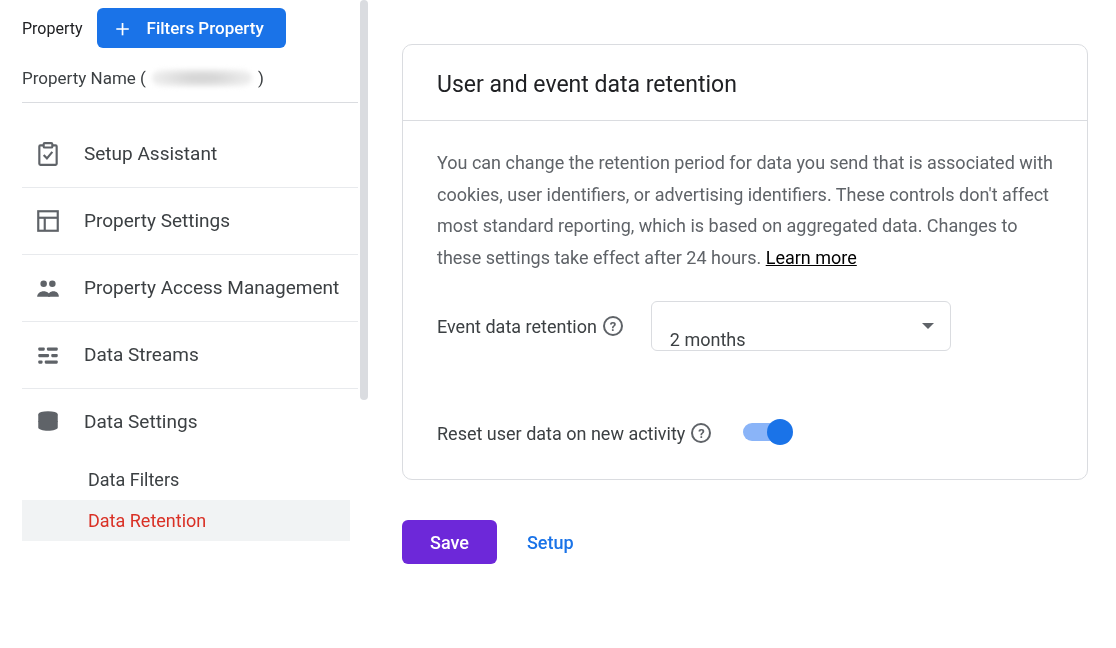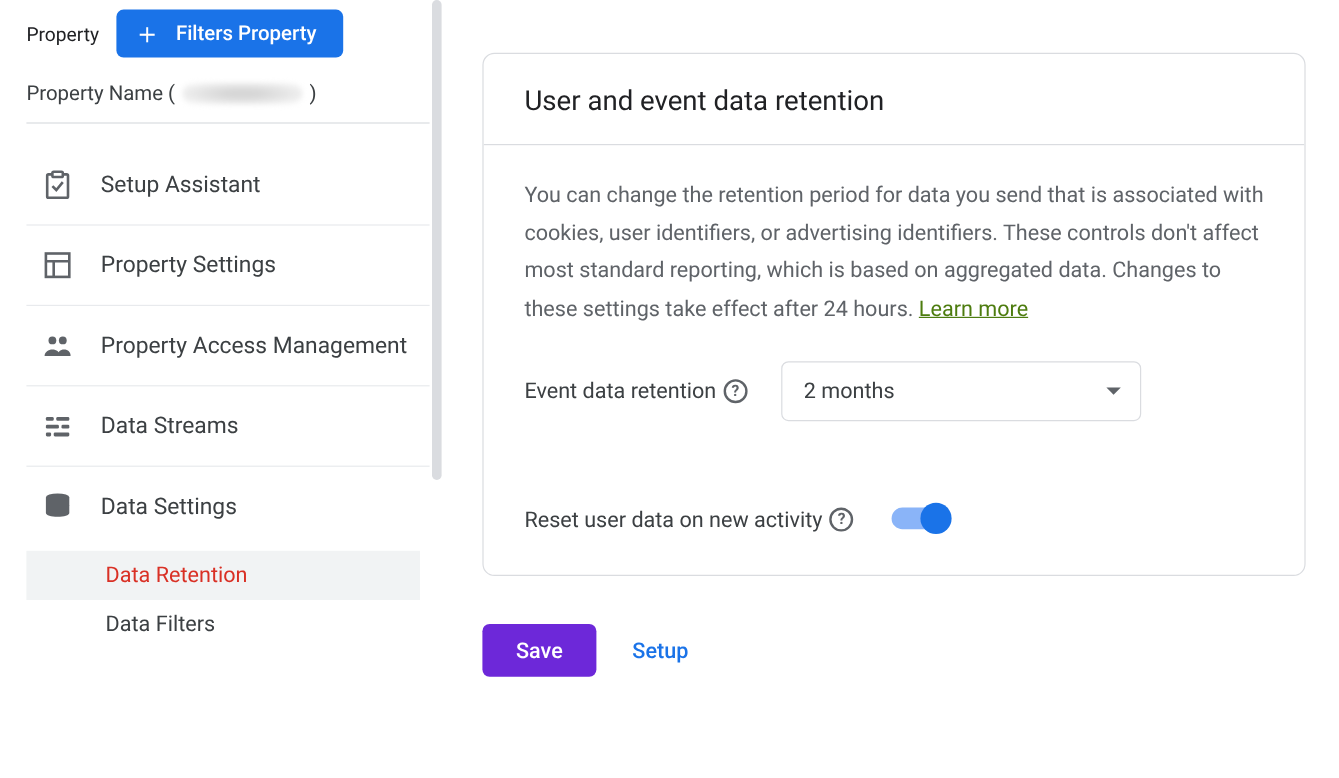--- a/index.html
+++ b/index.html
@@ -141,21 +141,21 @@
   .card-body {
     padding: 26px 34px 32px;
   }
   .desc {
     font-size: 18px;
     line-height: 1.75;
     color: #5f6368;
     margin: 0 0 28px 0;
   }
   .desc a {
-    color: #4d7c0f;
+    color: #000000;
     text-decoration: underline;
     margin-top: 20px;
   }
   .form-row {
     display: flex;
     align-items: center;
     margin-top: 18px;
   }
   .form-row:first-of-type { margin-top: 0; }
   .form-label {
@@ -178,21 +178,21 @@
   .select {
     margin-left: 28px;
     border: 1px solid #dadce0;
     border-radius: 6px;
     height: 50px;
     min-width: 300px;
     padding: 0 46px 0 18px;
     font-size: 18px;
     color: #3c4043;
     display: flex;
-    align-items: center;
+    align-items: flex-end;
     position: relative;
     cursor: pointer;
   }
   .select .caret {
     position: absolute;
     right: 16px;
     top: 50%;
     transform: translateY(-50%);
     width: 0; height: 0;
     border-left: 6px solid transparent;
@@ -316,25 +316,25 @@
             <ellipse cx="12" cy="5" rx="9" ry="3"></ellipse>
             <path d="M3 5v6c0 1.7 4 3 9 3s9-1.3 9-3V5"></path>
             <path d="M3 11v6c0 1.7 4 3 9 3s9-1.3 9-3v-6"></path>
           </svg>
         </span>
         <span class="label">Data Settings</span>
       </li>
     </ul>
 
     <ul class="sub-nav">
+      <li class="sub-nav-item">
+        <span>Data Filters</span>
+      </li>
       <li class="sub-nav-item active">
         <span>Data Retention</span>
-      </li>
-      <li class="sub-nav-item">
-        <span>Data Filters</span>
       </li>
     </ul>
   </div>
 
   <div class="main">
     <div class="card">
       <div class="card-header">User and event data retention</div>
       <div class="card-body">
         <p class="desc">
           <span>You can change the retention period for data you send that is associated with cookies, user identifiers, or advertising identifiers. These controls don't affect most standard reporting, which is based on aggregated data. Changes to these settings take effect after 24 hours. </span>

